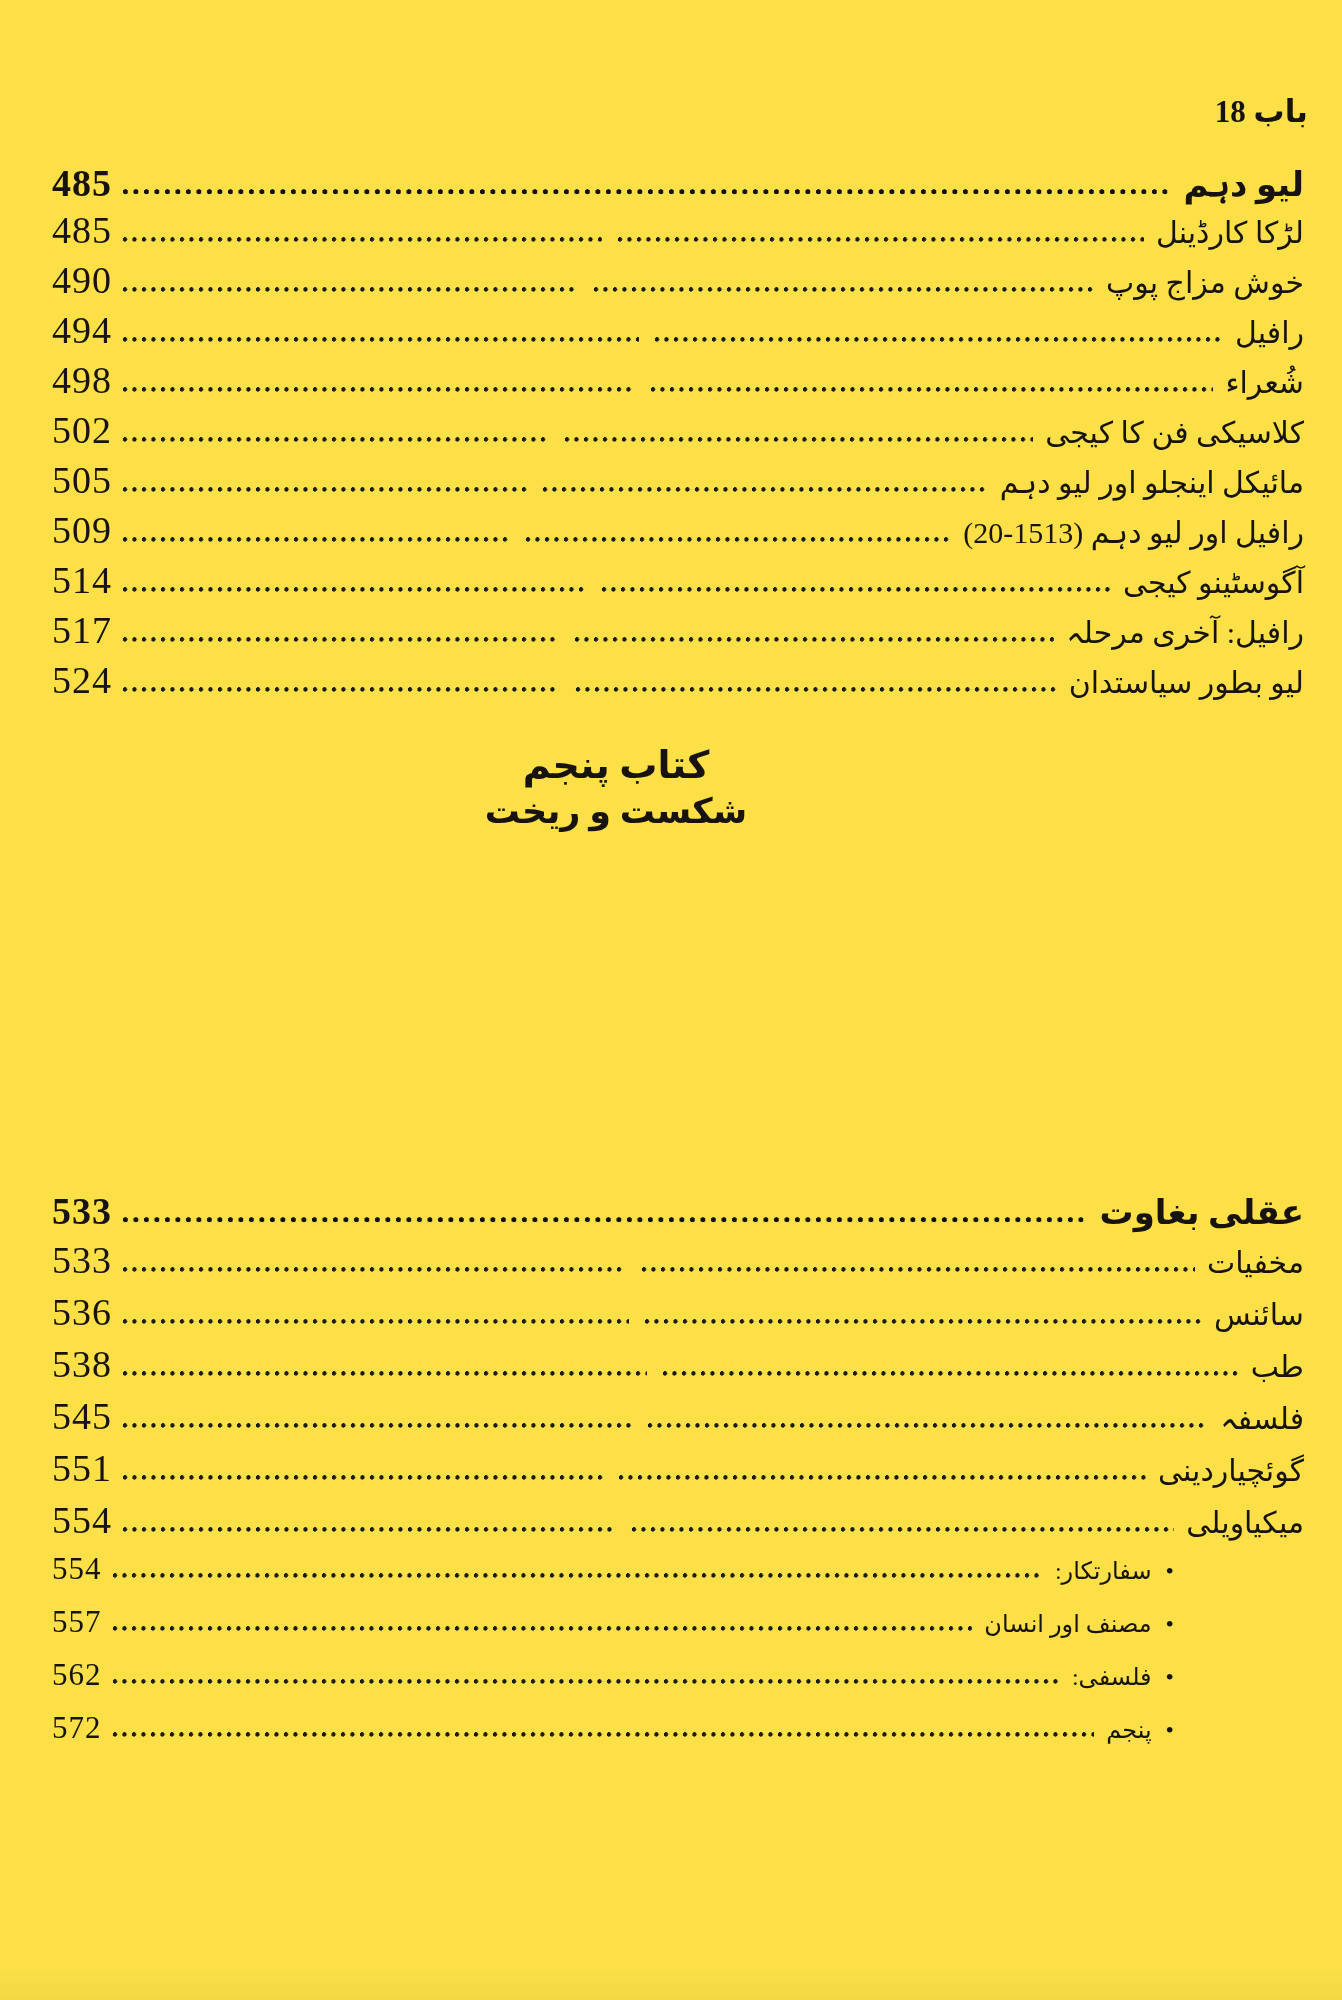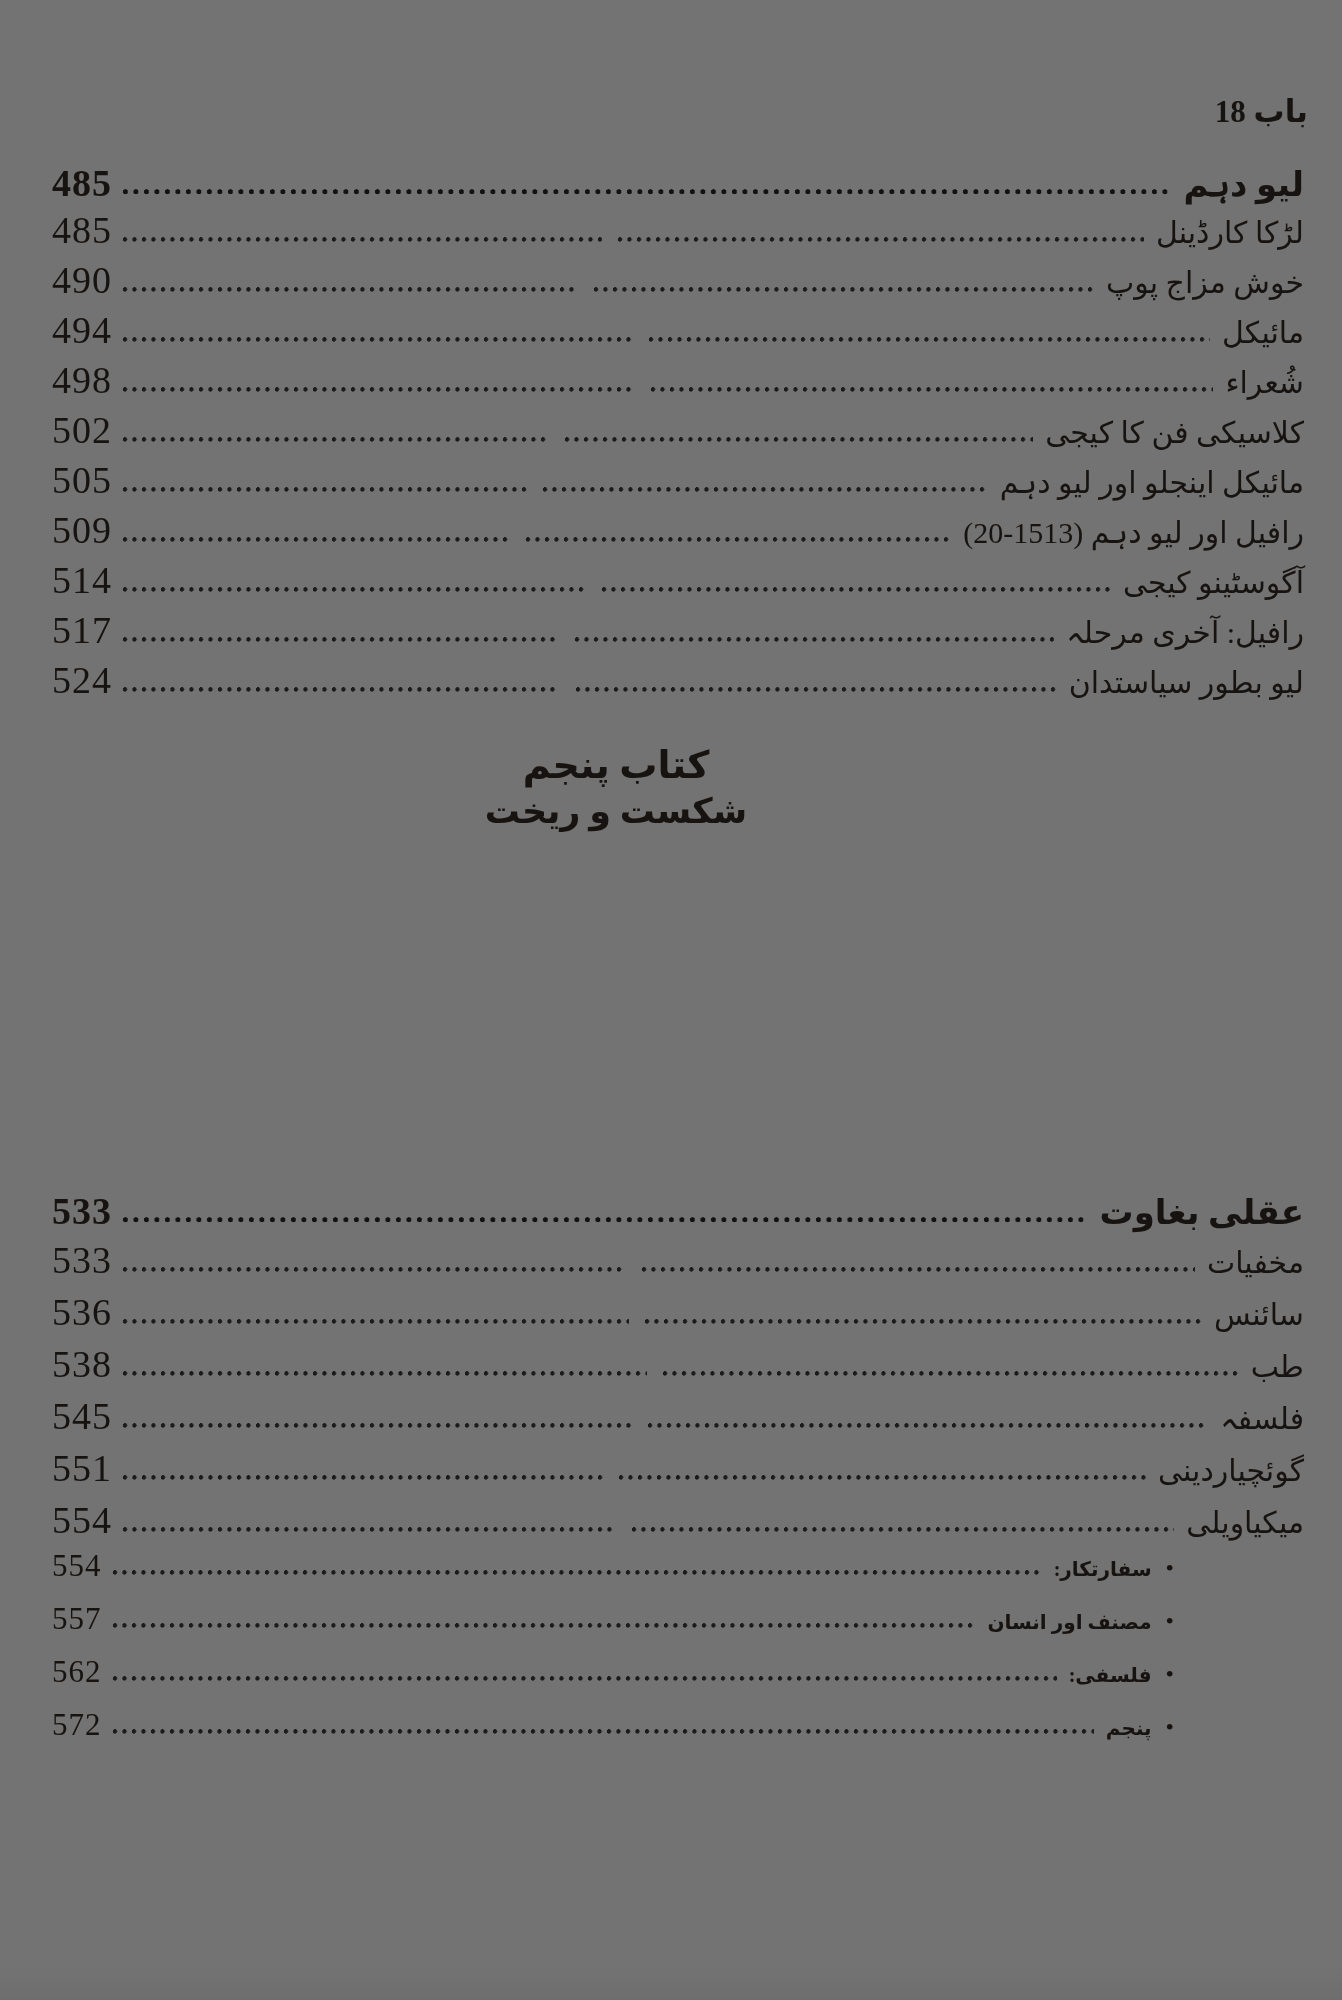--- a/index.html
+++ b/index.html
@@ -1,20 +1,20 @@
 <!DOCTYPE html>
 <html lang="ur" dir="rtl"><head>
 <meta charset="utf-8">
 <style>
   html,body{margin:0;padding:0;background:#e9e9e9;}
   .page{
     position:relative;
     width:1342px;height:2000px;
     margin:0 auto;
-    background:#737373;
+    background:#fde047;
     direction:rtl;
     overflow:hidden;
     font-family:"Liberation Serif","DejaVu Sans",serif;
     color:#171310;
     box-sizing:border-box;
     padding-top:92px;
   }
   .page::after{ 
     content:"";position:absolute;left:0;right:0;bottom:0;height:36px;
     background:linear-gradient(to bottom, rgba(0,0,0,0) 0%, rgba(0,0,0,0.045) 100%);
@@ -54,21 +54,21 @@
     background:radial-gradient(circle at 3.4px 3.8px,#121212 2.3px,rgba(0,0,0,0) 2.75px) left bottom / 10.5px 8px repeat-x;
   }
   .row-bold .leader-a, .row-bullet .leader-a{margin-left:10px;}
   
   .toc-row .bullet{display:none;}
   .row-bullet .bullet{
     display:inline-block;font-size:24px;line-height:1;
     margin-left:14px; 
   }
   .row-bullet{padding-right:168px;}
-  .row-bullet .title{font-size:20px;font-weight:bold;}
+  .row-bullet .title{font-size:24px;}
   .row-bullet .pagenum{font-size:31px;}
   
   .book-divider{
     margin-top:54px;text-align:center;
     transform:translateX(-55px);
   }
   .book-divider .line1{font-size:38px;font-weight:bold;line-height:1.25;}
   .book-divider .line2{font-size:35px;font-weight:bold;line-height:1.25;}
   .ch19{margin-top:332px;}
 </style>
@@ -96,21 +96,21 @@
   </div>
         <div class="toc-row">
 
     <span class="title">خوش مزاج پوپ</span>
     <span class="leader leader-a"></span>
     <span class="leader leader-b"></span>
     <span class="pagenum">490</span>
   </div>
         <div class="toc-row">
 
-    <span class="title">مائیکل</span>
+    <span class="title">رافیل</span>
     <span class="leader leader-a"></span>
     <span class="leader leader-b"></span>
     <span class="pagenum">494</span>
   </div>
         <div class="toc-row">
 
     <span class="title">شُعراء</span>
     <span class="leader leader-a"></span>
     <span class="leader leader-b"></span>
     <span class="pagenum">498</span>

